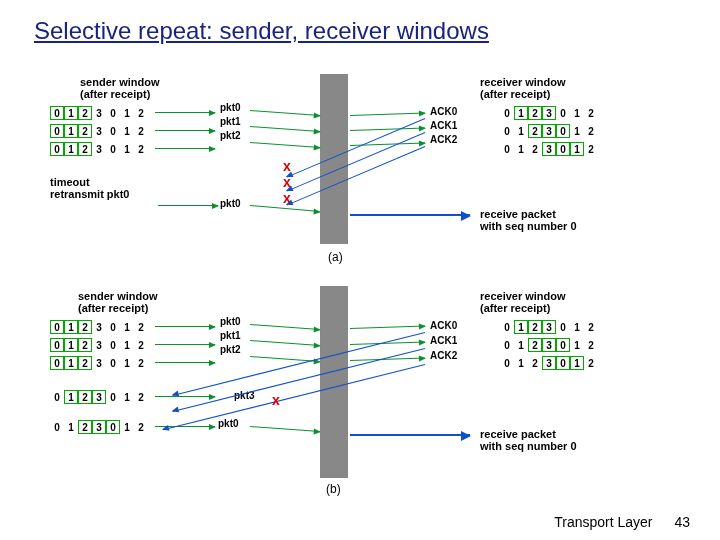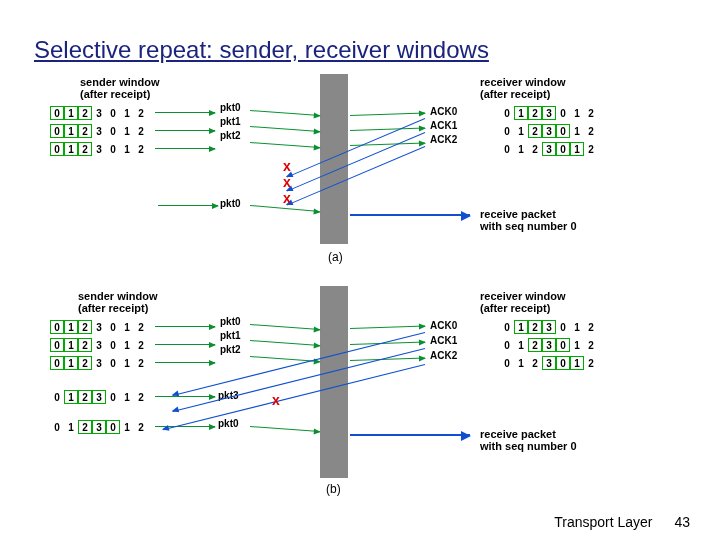--- a/index.html
+++ b/index.html
@@ -6,21 +6,21 @@
   body {
     width: 720px;
     height: 540px;
     background: #fff;
     font-family: "Comic Sans MS", "Comic Sans", cursive, sans-serif;
     position: relative;
     overflow: hidden;
   }
   .title {
     position: absolute;
-    top: 36px;
+    top: 17px;
     left: 34px;
     font-size: 24px;
     color: #1a237e;
     text-decoration: underline;
   }
   .diagram {
     position: absolute;
     left: 50px;
     width: 620px;
   }
@@ -128,20 +128,22 @@
 
   <div class="txt" style="left:170px; top:22px; font-size:10px;">pkt0</div>
   <div class="txt" style="left:170px; top:36px; font-size:10px;">pkt1</div>
   <div class="txt" style="left:170px; top:50px; font-size:10px;">pkt2</div>
   <div class="txt" style="left:170px; top:118px; font-size:10px;">pkt0</div>
 
   <div class="txt" style="left:380px; top:26px; font-size:10px;">ACK0</div>
   <div class="txt" style="left:380px; top:40px; font-size:10px;">ACK1</div>
   <div class="txt" style="left:380px; top:54px; font-size:10px;">ACK2</div>
 
+  <div class="txt" style="left:0; top:96px;">timeout
+retransmit pkt0</div>
 
   <div class="txt" style="left:430px; top:128px;">receive packet
 with seq number 0</div>
 
   <div class="arrow arrow-green" style="left:105px; top:32px; width:60px;"></div>
   <div class="arrow arrow-green" style="left:105px; top:50px; width:60px;"></div>
   <div class="arrow arrow-green" style="left:105px; top:68px; width:60px;"></div>
   <div class="arrow arrow-green" style="left:200px; top:30px; width:70px; transform:rotate(4deg);"></div>
   <div class="arrow arrow-green" style="left:200px; top:46px; width:70px; transform:rotate(4deg);"></div>
   <div class="arrow arrow-green" style="left:200px; top:62px; width:70px; transform:rotate(4deg);"></div>
@@ -179,21 +181,21 @@
 
   <div class="seqbox" style="left:450px; top:20px;"><span class="cell">0</span><span class="cell win">1</span><span class="cell win">2</span><span class="cell win">3</span><span class="cell">0</span><span class="cell">1</span><span class="cell">2</span></div>
   <div class="seqbox" style="left:450px; top:38px;"><span class="cell">0</span><span class="cell">1</span><span class="cell win">2</span><span class="cell win">3</span><span class="cell win">0</span><span class="cell">1</span><span class="cell">2</span></div>
   <div class="seqbox" style="left:450px; top:56px;"><span class="cell">0</span><span class="cell">1</span><span class="cell">2</span><span class="cell win">3</span><span class="cell win">0</span><span class="cell win">1</span><span class="cell">2</span></div>
 
   <div class="bar" style="left:270px; top:-14px; height:192px;"></div>
 
   <div class="txt" style="left:170px; top:16px; font-size:10px;">pkt0</div>
   <div class="txt" style="left:170px; top:30px; font-size:10px;">pkt1</div>
   <div class="txt" style="left:170px; top:44px; font-size:10px;">pkt2</div>
-  <div class="txt" style="left:168px; top:90px; font-size:10px;">pkt3</div>
+  <div class="txt" style="left:184px; top:90px; font-size:10px;">pkt3</div>
   <div class="txt" style="left:168px; top:118px; font-size:10px;">pkt0</div>
 
   <div class="txt" style="left:380px; top:20px; font-size:10px;">ACK0</div>
   <div class="txt" style="left:380px; top:35px; font-size:10px;">ACK1</div>
   <div class="txt" style="left:380px; top:50px; font-size:10px;">ACK2</div>
 
   <div class="txt" style="left:430px; top:128px;">receive packet
 with seq number 0</div>
 
   <div class="arrow arrow-green" style="left:105px; top:26px; width:60px;"></div>

